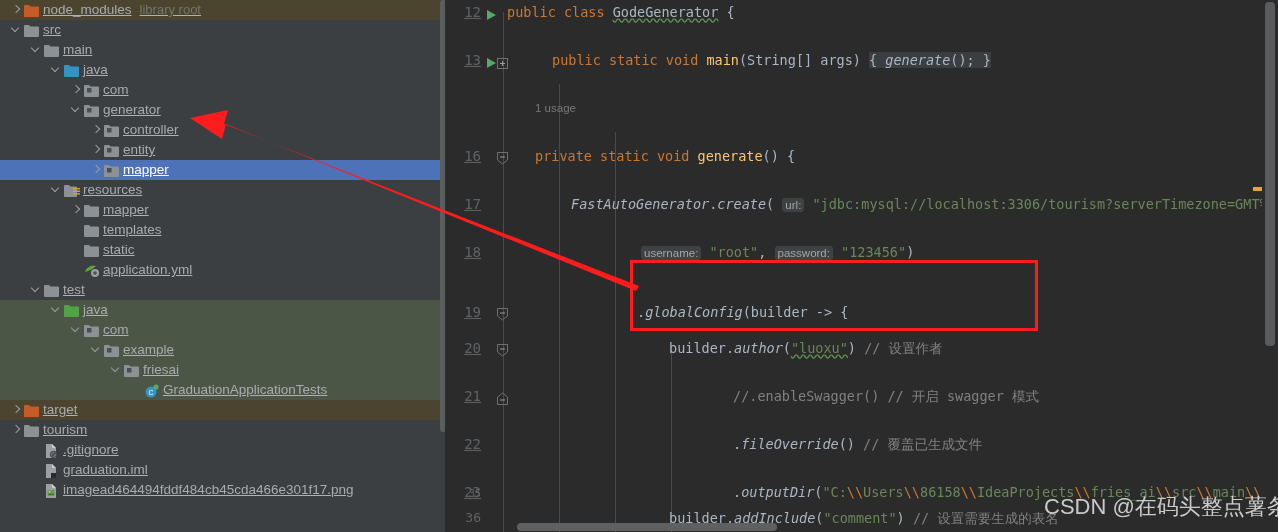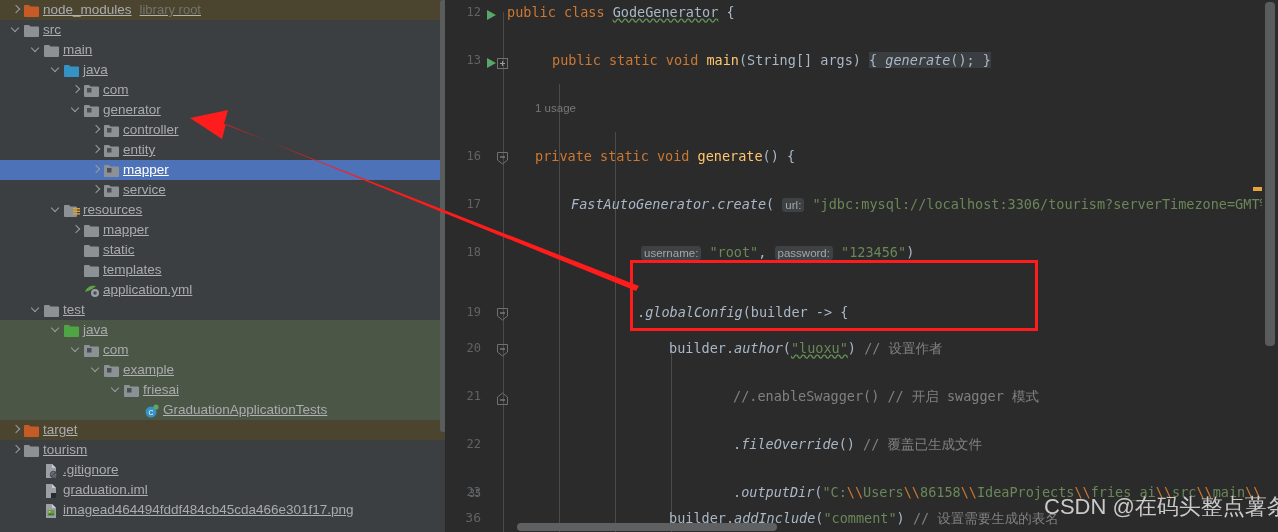--- a/index.html
+++ b/index.html
@@ -91,23 +91,24 @@
   .ln-row {
     position: relative;
     height: 24px;
     white-space: nowrap;
   }
   .gutter-num {
     position: absolute; left: 0; top: 0;
     width: 34px; height: 24px;
     text-align: right;
     line-height: 24px;
-    font-size: 12px;
+    font-size: 14px;
     color: #606366;
     font-family: "DejaVu Sans Mono", "Liberation Mono", monospace;
+    text-decoration: underline;
   }
   .code {
     position: absolute; left: 60px; top: 0;
     height: 24px; line-height: 24px;
     font-size: 13.5px;
     color: #A9B7C6;
     white-space: pre;
   }
 
   
@@ -303,31 +304,20 @@
           <span class="arrow has"></span>
           <span class="ico">
             <svg width="15" height="13" viewBox="0 0 15 13">
               <path d="M0 2a1 1 0 0 1 1-1h4l1.5 1.5H14a1 1 0 0 1 1 1V12a1 1 0 0 1-1 1H1a1 1 0 0 1-1-1z" fill="#8C9195"></path>
               <rect x="3" y="4" width="4.5" height="4.5" fill="#4B4F52"></rect>
             </svg>
           </span>
           <span class="lbl">mapper</span>
         </div>
         <div class="tree-row">
-          <span style="display: inline-block; flex: 0 0 auto; width: 90px; height: 20px;"></span>
-          <span class="arrow has"></span>
-          <span class="ico">
-            <svg width="15" height="13" viewBox="0 0 15 13">
-              <path d="M0 2a1 1 0 0 1 1-1h4l1.5 1.5H14a1 1 0 0 1 1 1V12a1 1 0 0 1-1 1H1a1 1 0 0 1-1-1z" fill="#8C9195"></path>
-              <rect x="3" y="4" width="4.5" height="4.5" fill="#4B4F52"></rect>
-            </svg>
-          </span>
-          <span class="lbl">service</span>
-        </div>
-        <div class="tree-row">
           <span style="display: inline-block; flex: 0 0 auto; width: 50px; height: 20px;"></span>
           <span class="arrow has open"></span>
           <span class="ico">
             <svg width="17" height="13" viewBox="0 0 17 13">
               <path d="M0 2a1 1 0 0 1 1-1h4l1.5 1.5H12a1 1 0 0 1 1 1V12a1 1 0 0 1-1 1H1a1 1 0 0 1-1-1z" fill="#8C9195"></path>
               <rect x="9" y="4" width="7" height="1.4" fill="#D9A038"></rect>
               <rect x="9" y="6.6" width="7" height="1.4" fill="#D9A038"></rect>
               <rect x="9" y="9.2" width="7" height="1.4" fill="#D9A038"></rect>
             </svg>
           </span>
@@ -344,31 +334,31 @@
           <span class="lbl">mapper</span>
         </div>
         <div class="tree-row">
           <span style="display: inline-block; flex: 0 0 auto; width: 70px; height: 20px;"></span>
           <span class="arrow"></span>
           <span class="ico">
             <svg width="15" height="13" viewBox="0 0 15 13">
               <path d="M0 2a1 1 0 0 1 1-1h4l1.5 1.5H14a1 1 0 0 1 1 1V12a1 1 0 0 1-1 1H1a1 1 0 0 1-1-1z" fill="#8C9195"></path>
             </svg>
           </span>
-          <span class="lbl">static</span>
+          <span class="lbl">templates</span>
         </div>
         <div class="tree-row">
           <span style="display: inline-block; flex: 0 0 auto; width: 70px; height: 20px;"></span>
           <span class="arrow"></span>
           <span class="ico">
             <svg width="15" height="13" viewBox="0 0 15 13">
               <path d="M0 2a1 1 0 0 1 1-1h4l1.5 1.5H14a1 1 0 0 1 1 1V12a1 1 0 0 1-1 1H1a1 1 0 0 1-1-1z" fill="#8C9195"></path>
             </svg>
           </span>
-          <span class="lbl">templates</span>
+          <span class="lbl">static</span>
         </div>
         <div class="tree-row">
           <span style="display: inline-block; flex: 0 0 auto; width: 70px; height: 20px;"></span>
           <span class="arrow"></span>
           <span class="ico">
             <svg width="17" height="14" viewBox="0 0 17 14">
               <path d="M1 8 C3 2, 8 1, 12 2 C9 5, 5 7, 1 8 Z" fill="#5FA53E"></path>
               <circle cx="11" cy="9" r="4" fill="#9AA0A6"></circle>
               <circle cx="11" cy="9" r="1.8" fill="#4B4F52"></circle>
             </svg>

